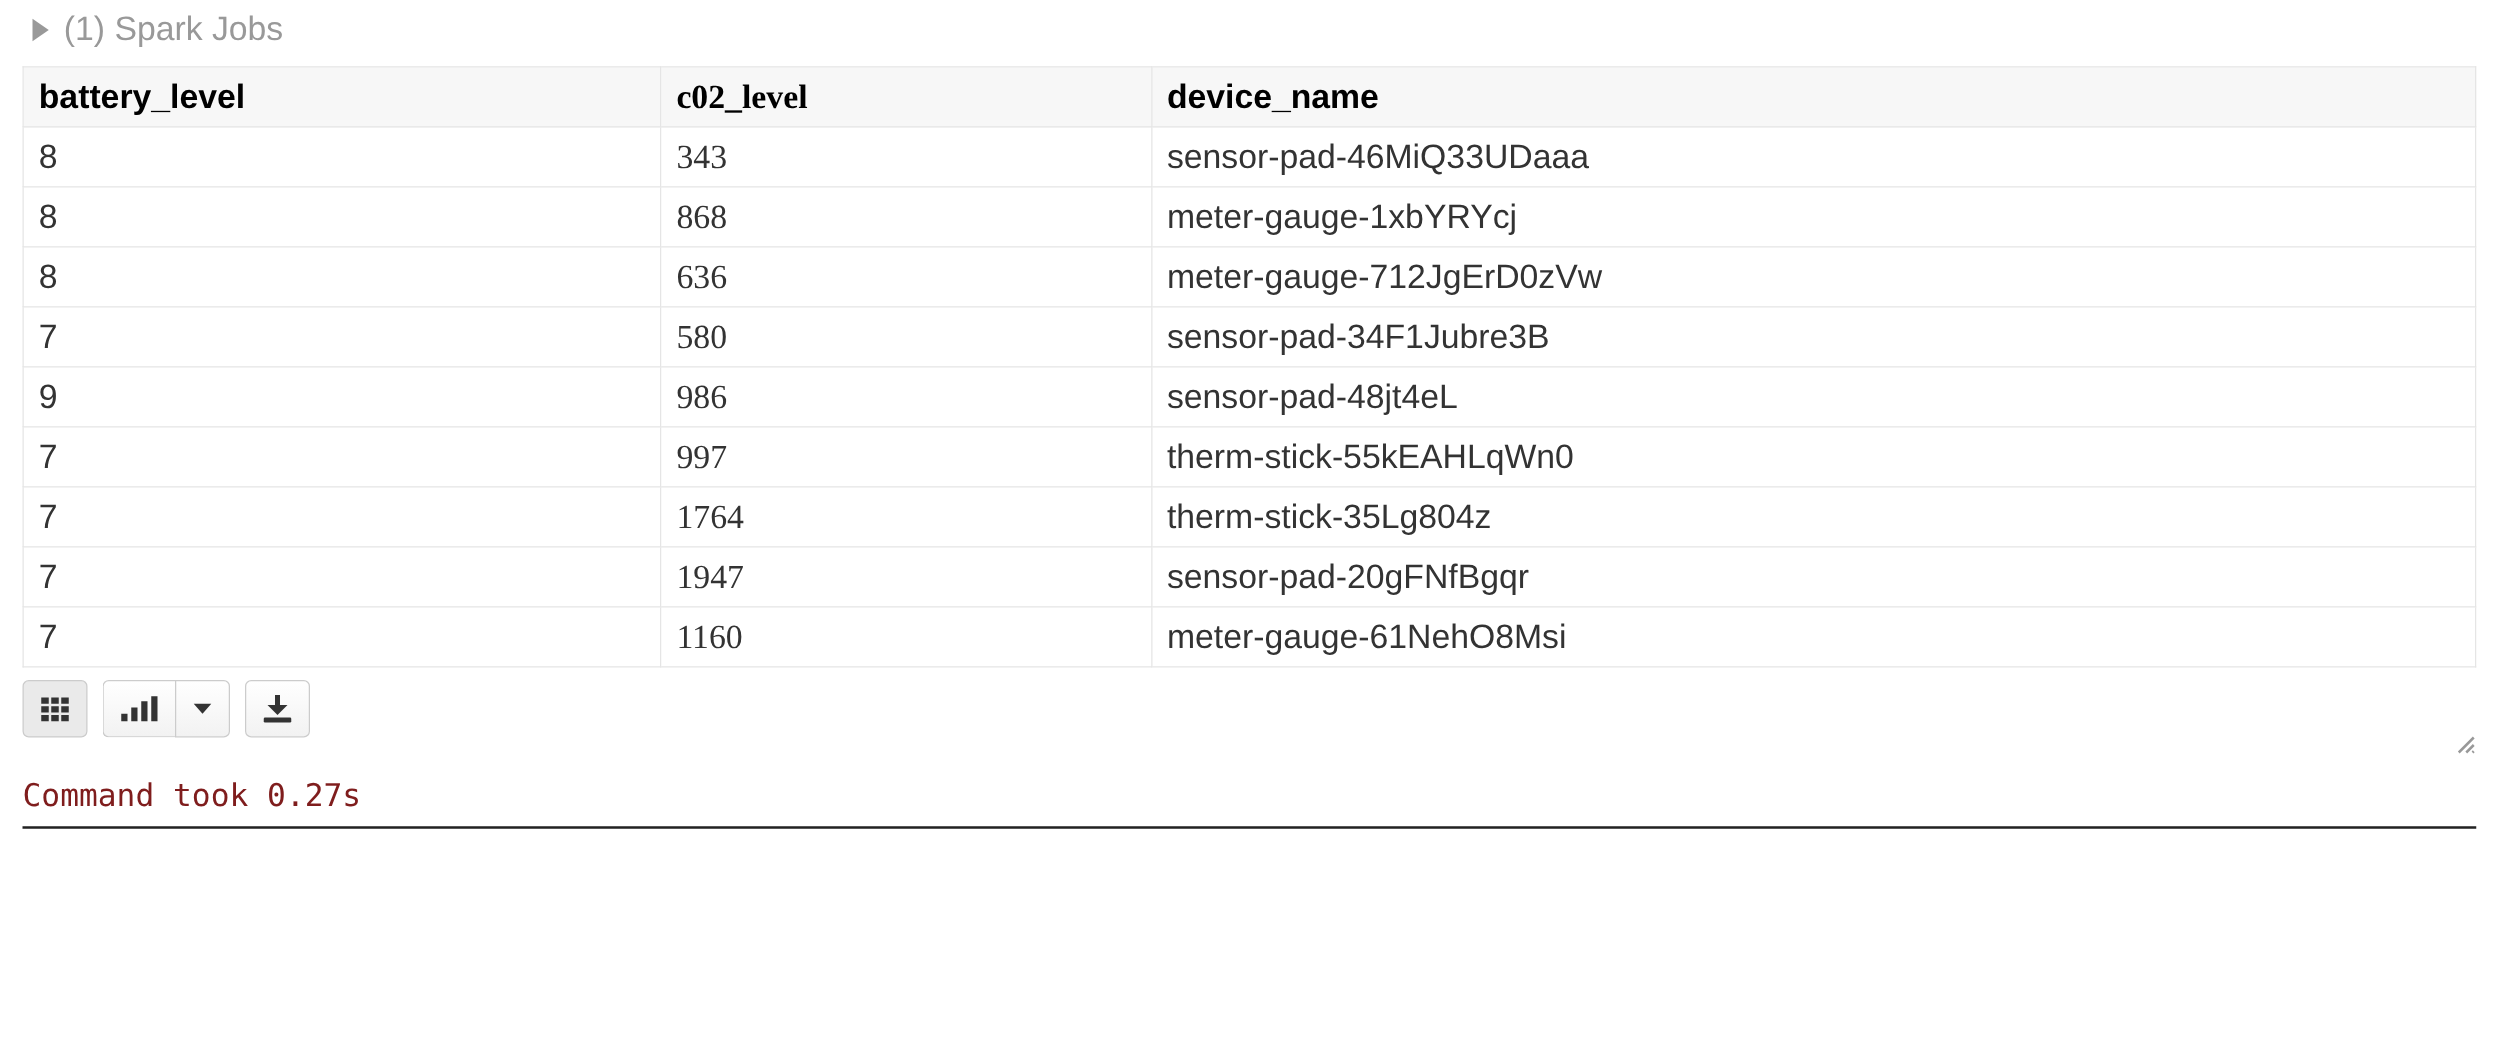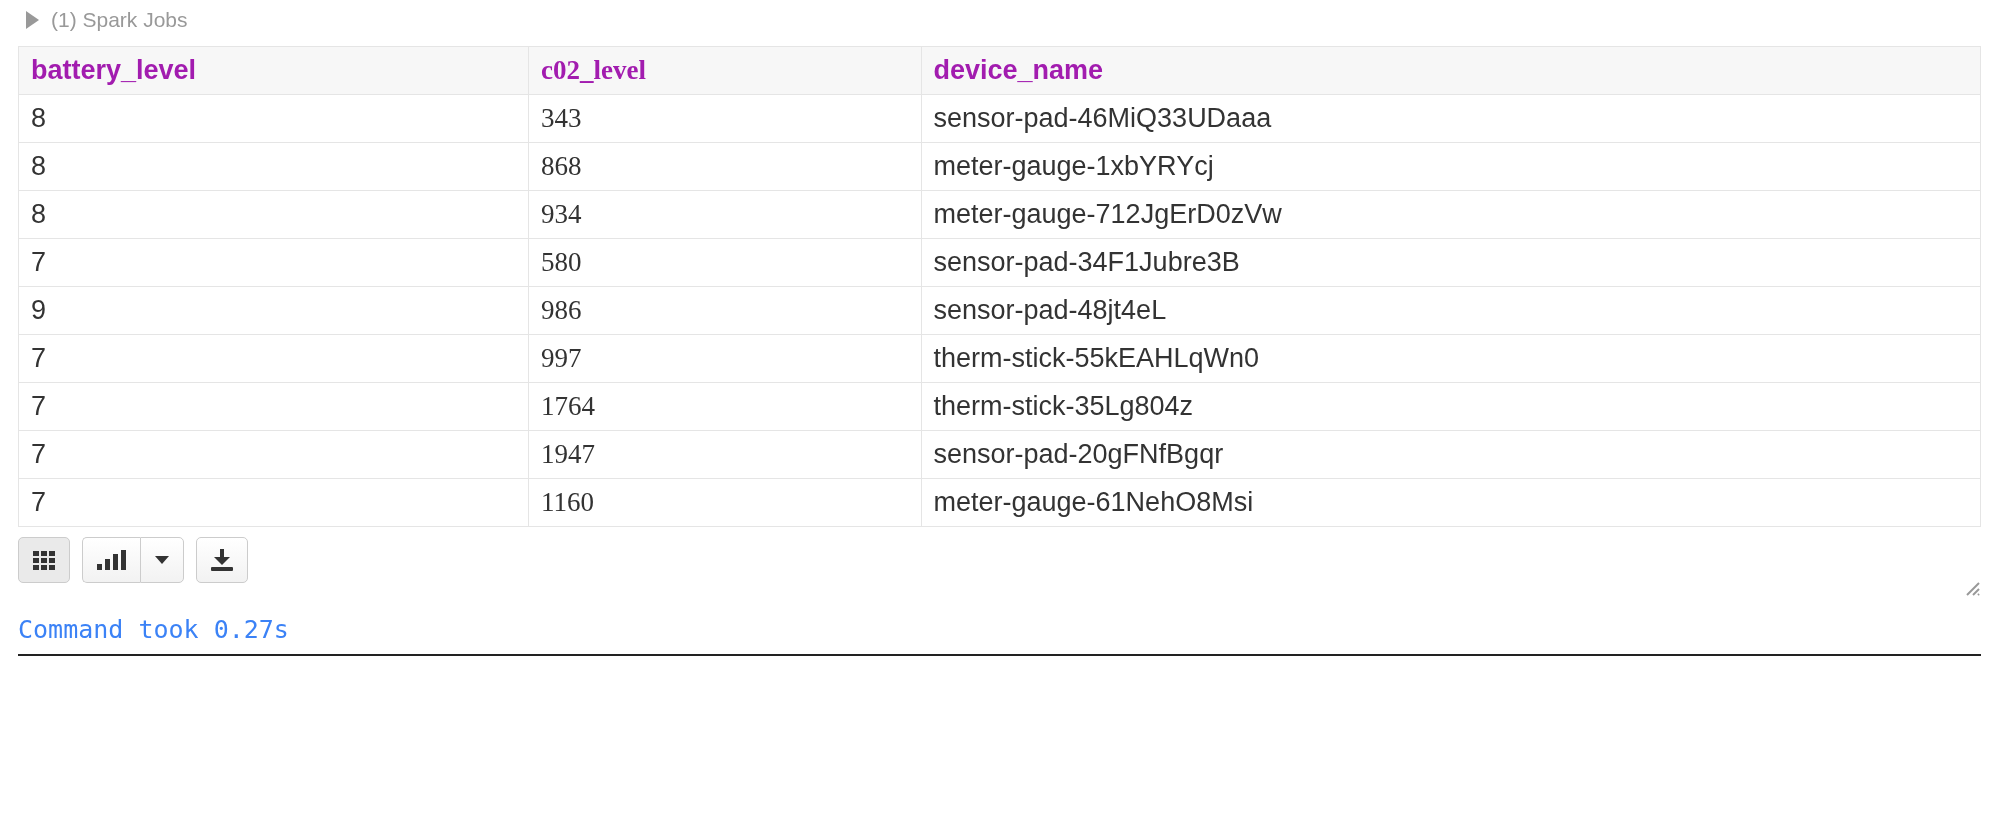--- a/index.html
+++ b/index.html
@@ -6,21 +6,21 @@
     body {
       font-family: -apple-system, BlinkMacSystemFont, "Helvetica Neue", Helvetica, Arial, sans-serif;
       background: #fff;
       color: #333;
       padding: 8px 18px 18px 18px;
     }
     .spark-jobs {
       display: flex;
       align-items: center;
       color: #999;
-      font-size: 21px;
+      font-size: 27px;
       font-weight: 400;
       margin-bottom: 14px;
       margin-left: 8px;
       cursor: pointer;
     }
     .spark-jobs .tri {
       width: 0; height: 0;
       border-top: 9px solid transparent;
       border-bottom: 9px solid transparent;
       border-left: 13px solid #999;
@@ -33,21 +33,21 @@
       font-size: 27px;
     }
     th, td {
       text-align: left;
       padding: 8px 12px;
       border: 1px solid #e5e5e5;
       font-weight: 400;
     }
     th {
       background: #f7f7f7;
-      color: #a21caf;
+      color: #000000;
       font-weight: 700;
     }
     td { color: #333; }
     .col0 { width: 26%; }
     .col1 { width: 20%; font-family: Liberation Serif, serif; }
     .col2 { width: 54%; }
     .toolbar {
       display: flex;
       gap: 12px;
       margin-top: 10px;
@@ -126,21 +126,21 @@
       height: 18px;
       margin-top: -4px;
     }
     .resize-handle svg {
       position: absolute;
       right: 0;
       bottom: 0;
     }
     .status {
       font-family: "Menlo", "Consolas", monospace;
-      color: #3b82f6;
+      color: #7f1d1d;
       font-size: 25px;
       margin-top: 18px;
     }
     .bottom-rule {
       border: none;
       border-top: 2px solid #222;
       margin-top: 10px;
     }
   </style>
 </head>
@@ -165,21 +165,21 @@
         <td class="col1">343</td>
         <td class="col2">sensor-pad-46MiQ33UDaaa</td>
       </tr>
       <tr>
         <td class="col0">8</td>
         <td class="col1">868</td>
         <td class="col2">meter-gauge-1xbYRYcj</td>
       </tr>
       <tr>
         <td class="col0">8</td>
-        <td class="col1">934</td>
+        <td class="col1">636</td>
         <td class="col2">meter-gauge-712JgErD0zVw</td>
       </tr>
       <tr>
         <td class="col0">7</td>
         <td class="col1">580</td>
         <td class="col2">sensor-pad-34F1Jubre3B</td>
       </tr>
       <tr>
         <td class="col0">9</td>
         <td class="col1">986</td>

